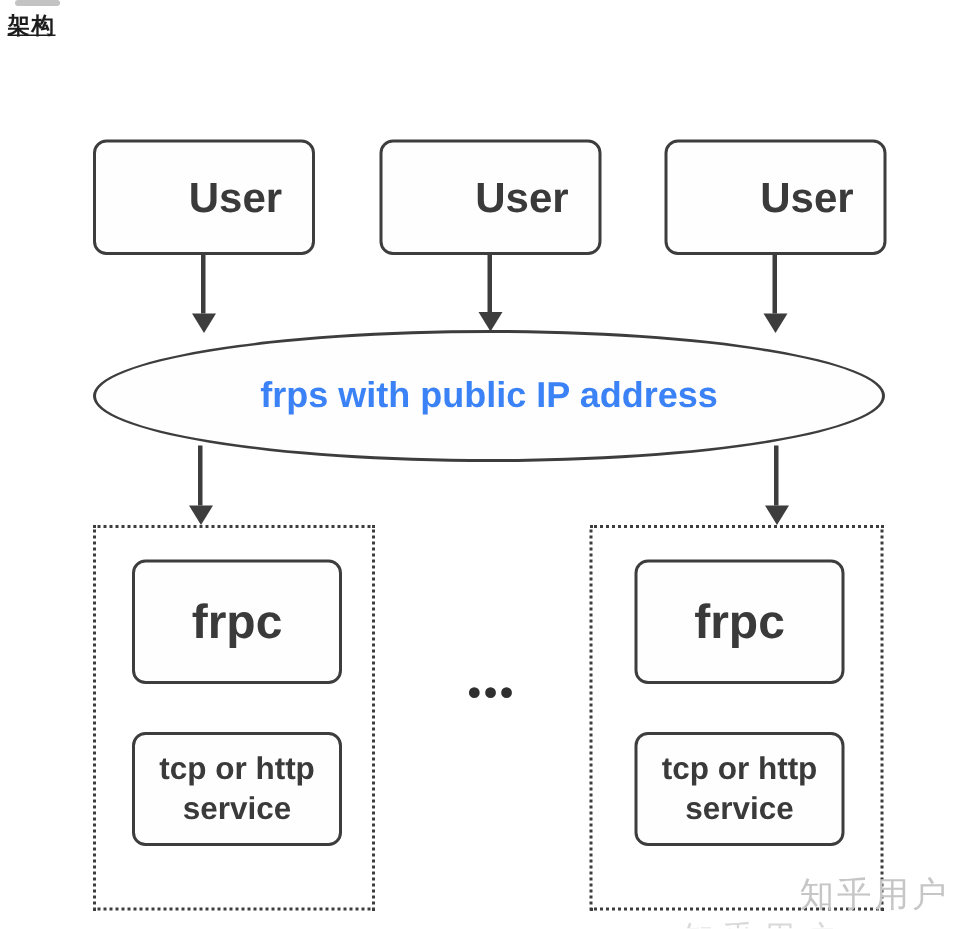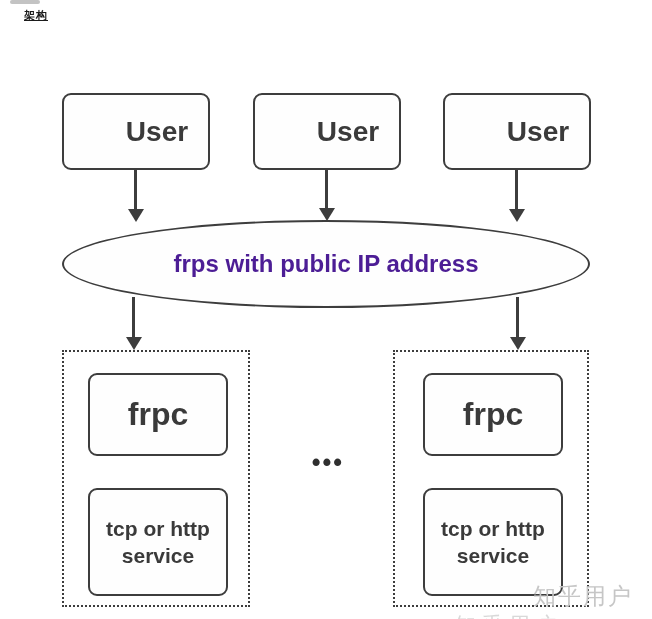--- a/index.html
+++ b/index.html
@@ -10,23 +10,23 @@
   }
   .canvas {
     position: relative;
     width: 652px;
     height: 619px;
     background: #ffffff;
     overflow: hidden;
   }
   .page-title {
     position: absolute;
-    left: 24px;
+    left: 5px;
     top: 8px;
-    font-size: 11px;
+    font-size: 15px;
     font-weight: bold;
     color: #1c1c1c;
     letter-spacing: 1px;
     text-decoration: underline;
   }
   .top-artifact {
     position: absolute;
     left: 10px;
     top: 0;
     width: 30px;
@@ -56,21 +56,21 @@
     left: 62px;
     top: 220px;
     width: 528px;
     height: 88px;
     background: #fefefe;
     border: 2.5px solid #3d3d3d;
     border-radius: 50%;
     display: flex;
     align-items: center;
     justify-content: center;
-    color: #4c1d95;
+    color: #3b82f6;
     font-weight: bold;
     font-size: 24px;
     box-sizing: border-box;
   }
   .arrow {
     position: absolute;
     width: 17px;
     display: flex;
     flex-direction: column;
     align-items: center;
@@ -95,21 +95,21 @@
     border: 2.5px dotted #3d3d3d;
     box-sizing: border-box;
     background: transparent;
   }
   .group-1 { left: 62px; width: 188px; }
   .group-2 { left: 393px; width: 196px; }
   .frpc-box { width: 140px; height: 83px; top: 373px; font-size: 32px; }
   .frpc-1 { left: 88px; }
   .frpc-2 { left: 423px; }
   .service-box {
-    width: 140px; height: 108px; top: 488px;
+    width: 140px; height: 76px; top: 488px;
     font-size: 21px; line-height: 1.3; padding: 4px;
   }
   .service-1 { left: 88px; }
   .service-2 { left: 423px; }
   .ellipsis {
     position: absolute;
     left: 299px;
     top: 448px;
     width: 58px;
     text-align: center;

